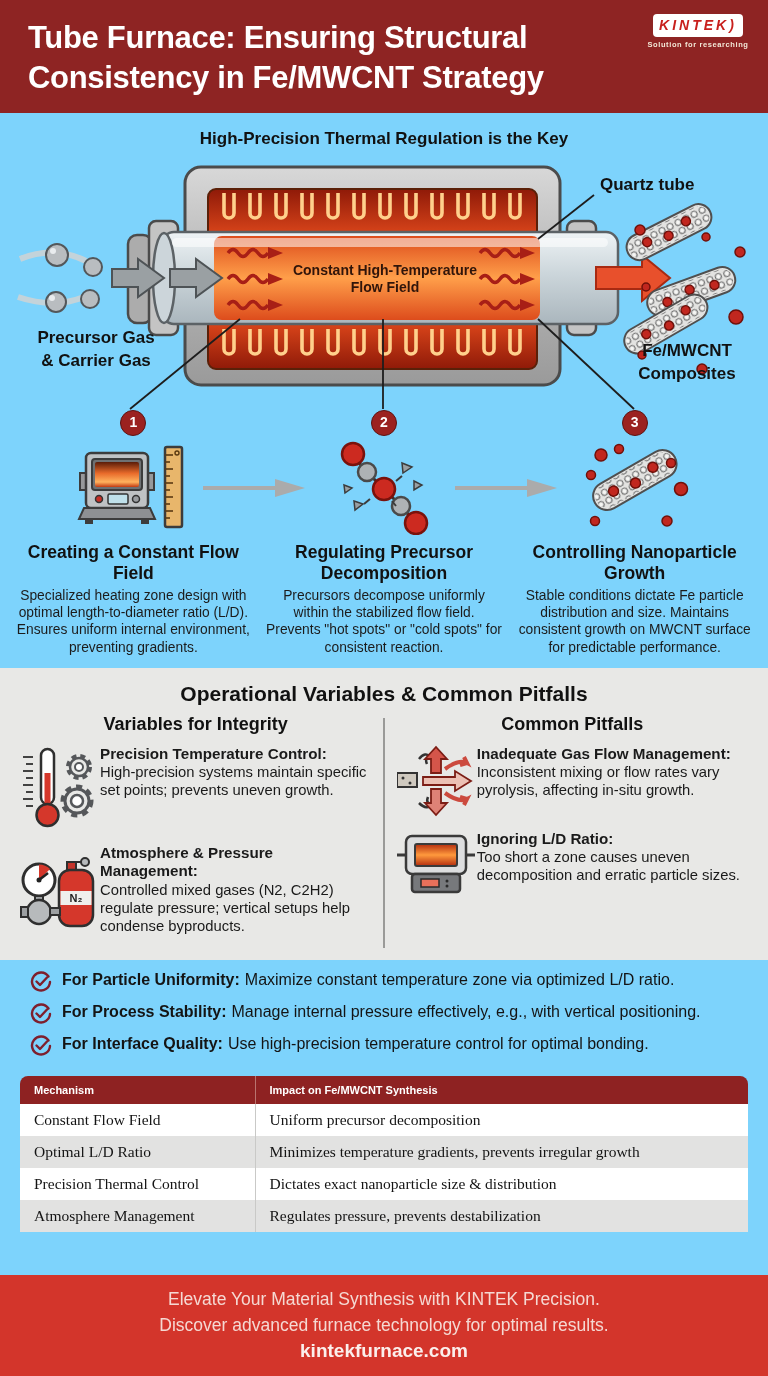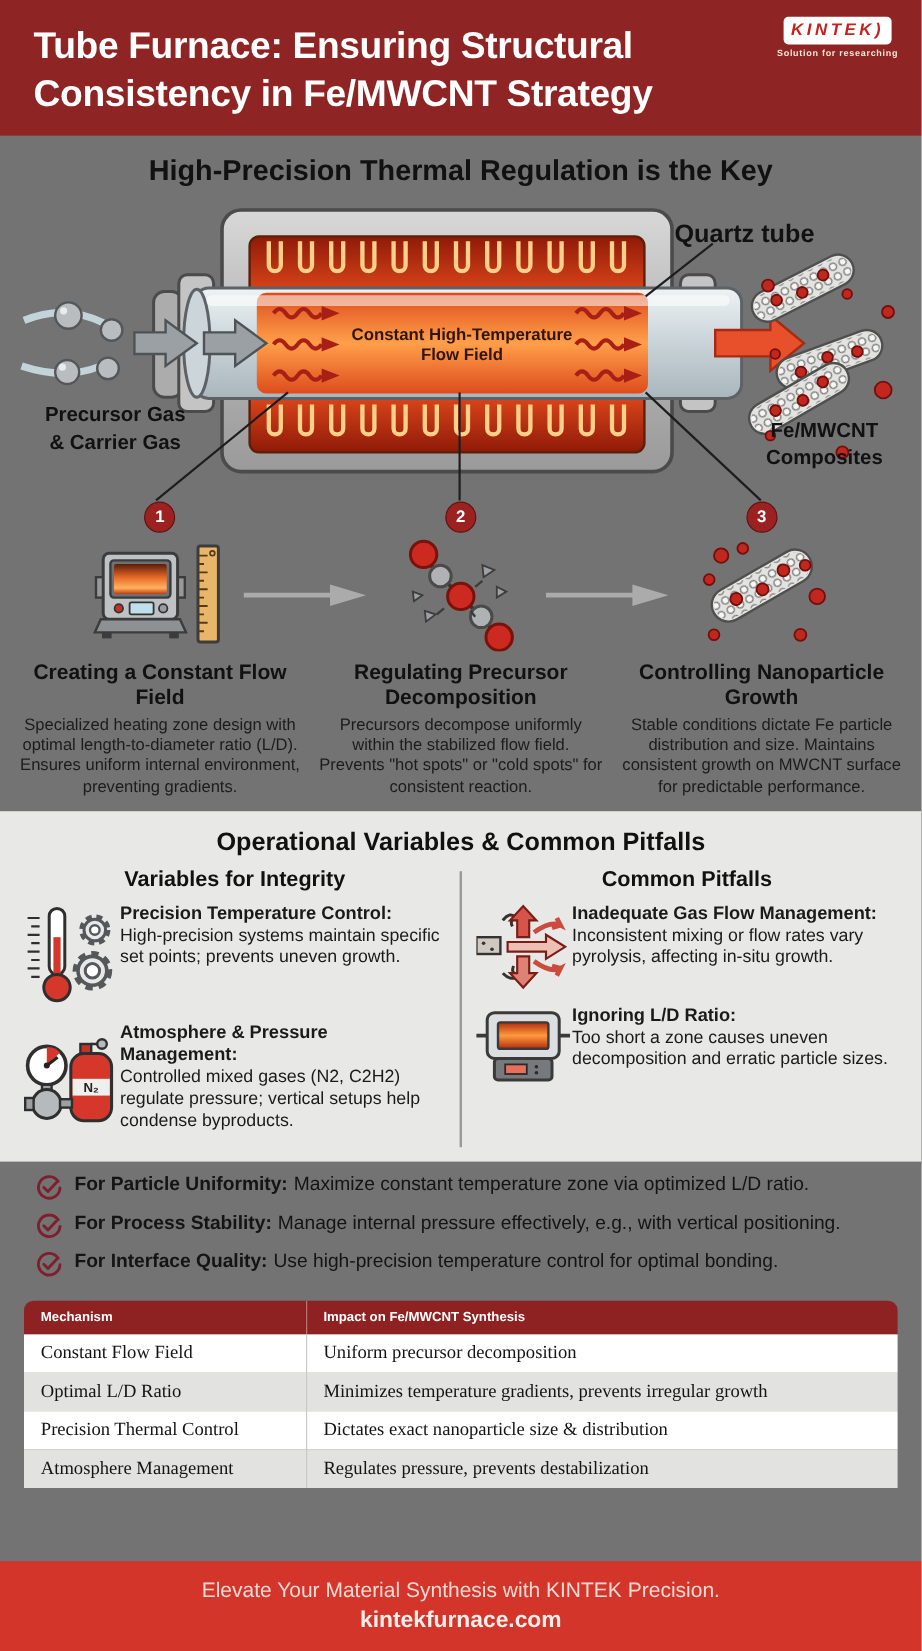--- a/index.html
+++ b/index.html
@@ -1,35 +1,35 @@
 <!DOCTYPE html>
 <html><head>
 <meta charset="utf-8">
 <style>
   * { margin:0; padding:0; box-sizing:border-box; }
   body { font-family:"Liberation Sans","DejaVu Sans",sans-serif; background:#fff; }
-  .page { width:768px; height:1376px; background:#737373; overflow:hidden; display:flex; flex-direction:column; position:relative; }
+  .page { width:768px; height:1376px; background:#7dd3fc; overflow:hidden; display:flex; flex-direction:column; position:relative; }
 
   
   .hdr { background:#8E2423; color:#fff; padding:18px 28px 16px; height:113px; position:relative; flex:none; }
   .hdr-title { font-size:31px; font-weight:bold; line-height:40px; letter-spacing:-0.3px; }
   .logo { position:absolute; top:14px; right:14px; width:112px; text-align:center; }
   .logo-box { background:#fff; border-radius:4px; padding:2px 6px 3px; display:inline-block; }
   .logo-word { color:#C8201D; font-weight:bold; font-style:italic; font-size:14px; letter-spacing:3px; white-space:nowrap; }
   .logo-tag { color:#f3e9d8; font-size:7.5px; font-weight:bold; letter-spacing:0.6px; margin-top:3px; }
 
   
   .sec-title { text-align:center; font-weight:bold; color:#111; }
-  .sec-title.t1 { font-size:24px; margin:16px 0 6px; }
+  .sec-title.t1 { font-size:17px; margin:16px 0 6px; }
 
   
   .diagram { position:relative; width:768px; height:255px; flex:none; }
   .diagram svg { position:absolute; inset:0; }
   .dlabel { position:absolute; font-weight:bold; color:#111; text-align:center; line-height:1.2; }
-  .lbl-quartz { left:562px; top:20px; font-size:21px; }
+  .lbl-quartz { left:600px; top:20px; font-size:17px; }
   .lbl-flow { left:262px; top:107px; width:246px; font-size:14px; color:#30150a; }
   .lbl-inlet { left:12px; top:172px; width:168px; font-size:17px; line-height:1.35; }
   .lbl-outlet { left:612px; top:185px; width:150px; font-size:17px; line-height:1.35; }
 
   
   .steps { display:flex; padding:0 8px 12px; position:relative; flex:none; }
   .step-col { flex:1 1 0; text-align:center; padding:0 6px; position:relative; }
   .badge { width:26px; height:26px; border-radius:50%; background:#9B2220; border:1.5px solid #5f1210; color:#fff; font-size:14px; font-weight:bold; line-height:23px; text-align:center; margin:0 auto 4px; }
   .step-icon { height:96px; display:flex; align-items:center; justify-content:center; }
   .step-title { font-size:17.5px; font-weight:bold; line-height:1.18; margin:6px 0 4px; color:#111; }
@@ -501,16 +501,17 @@
         <tr>
             <td>Atmosphere Management</td>
             <td>Regulates pressure, prevents destabilization</td>
           </tr>
       </tbody>
     </table>
   </div>
 
   <div class="ftr">
     <div class="ftr-line">Elevate Your Material Synthesis with KINTEK Precision.</div>
+    <div class="ftr-line">Discover advanced furnace technology for optimal results.</div>
     <div class="ftr-site">kintekfurnace.com</div>
   </div>
 
 </div>
 
 </body></html>

